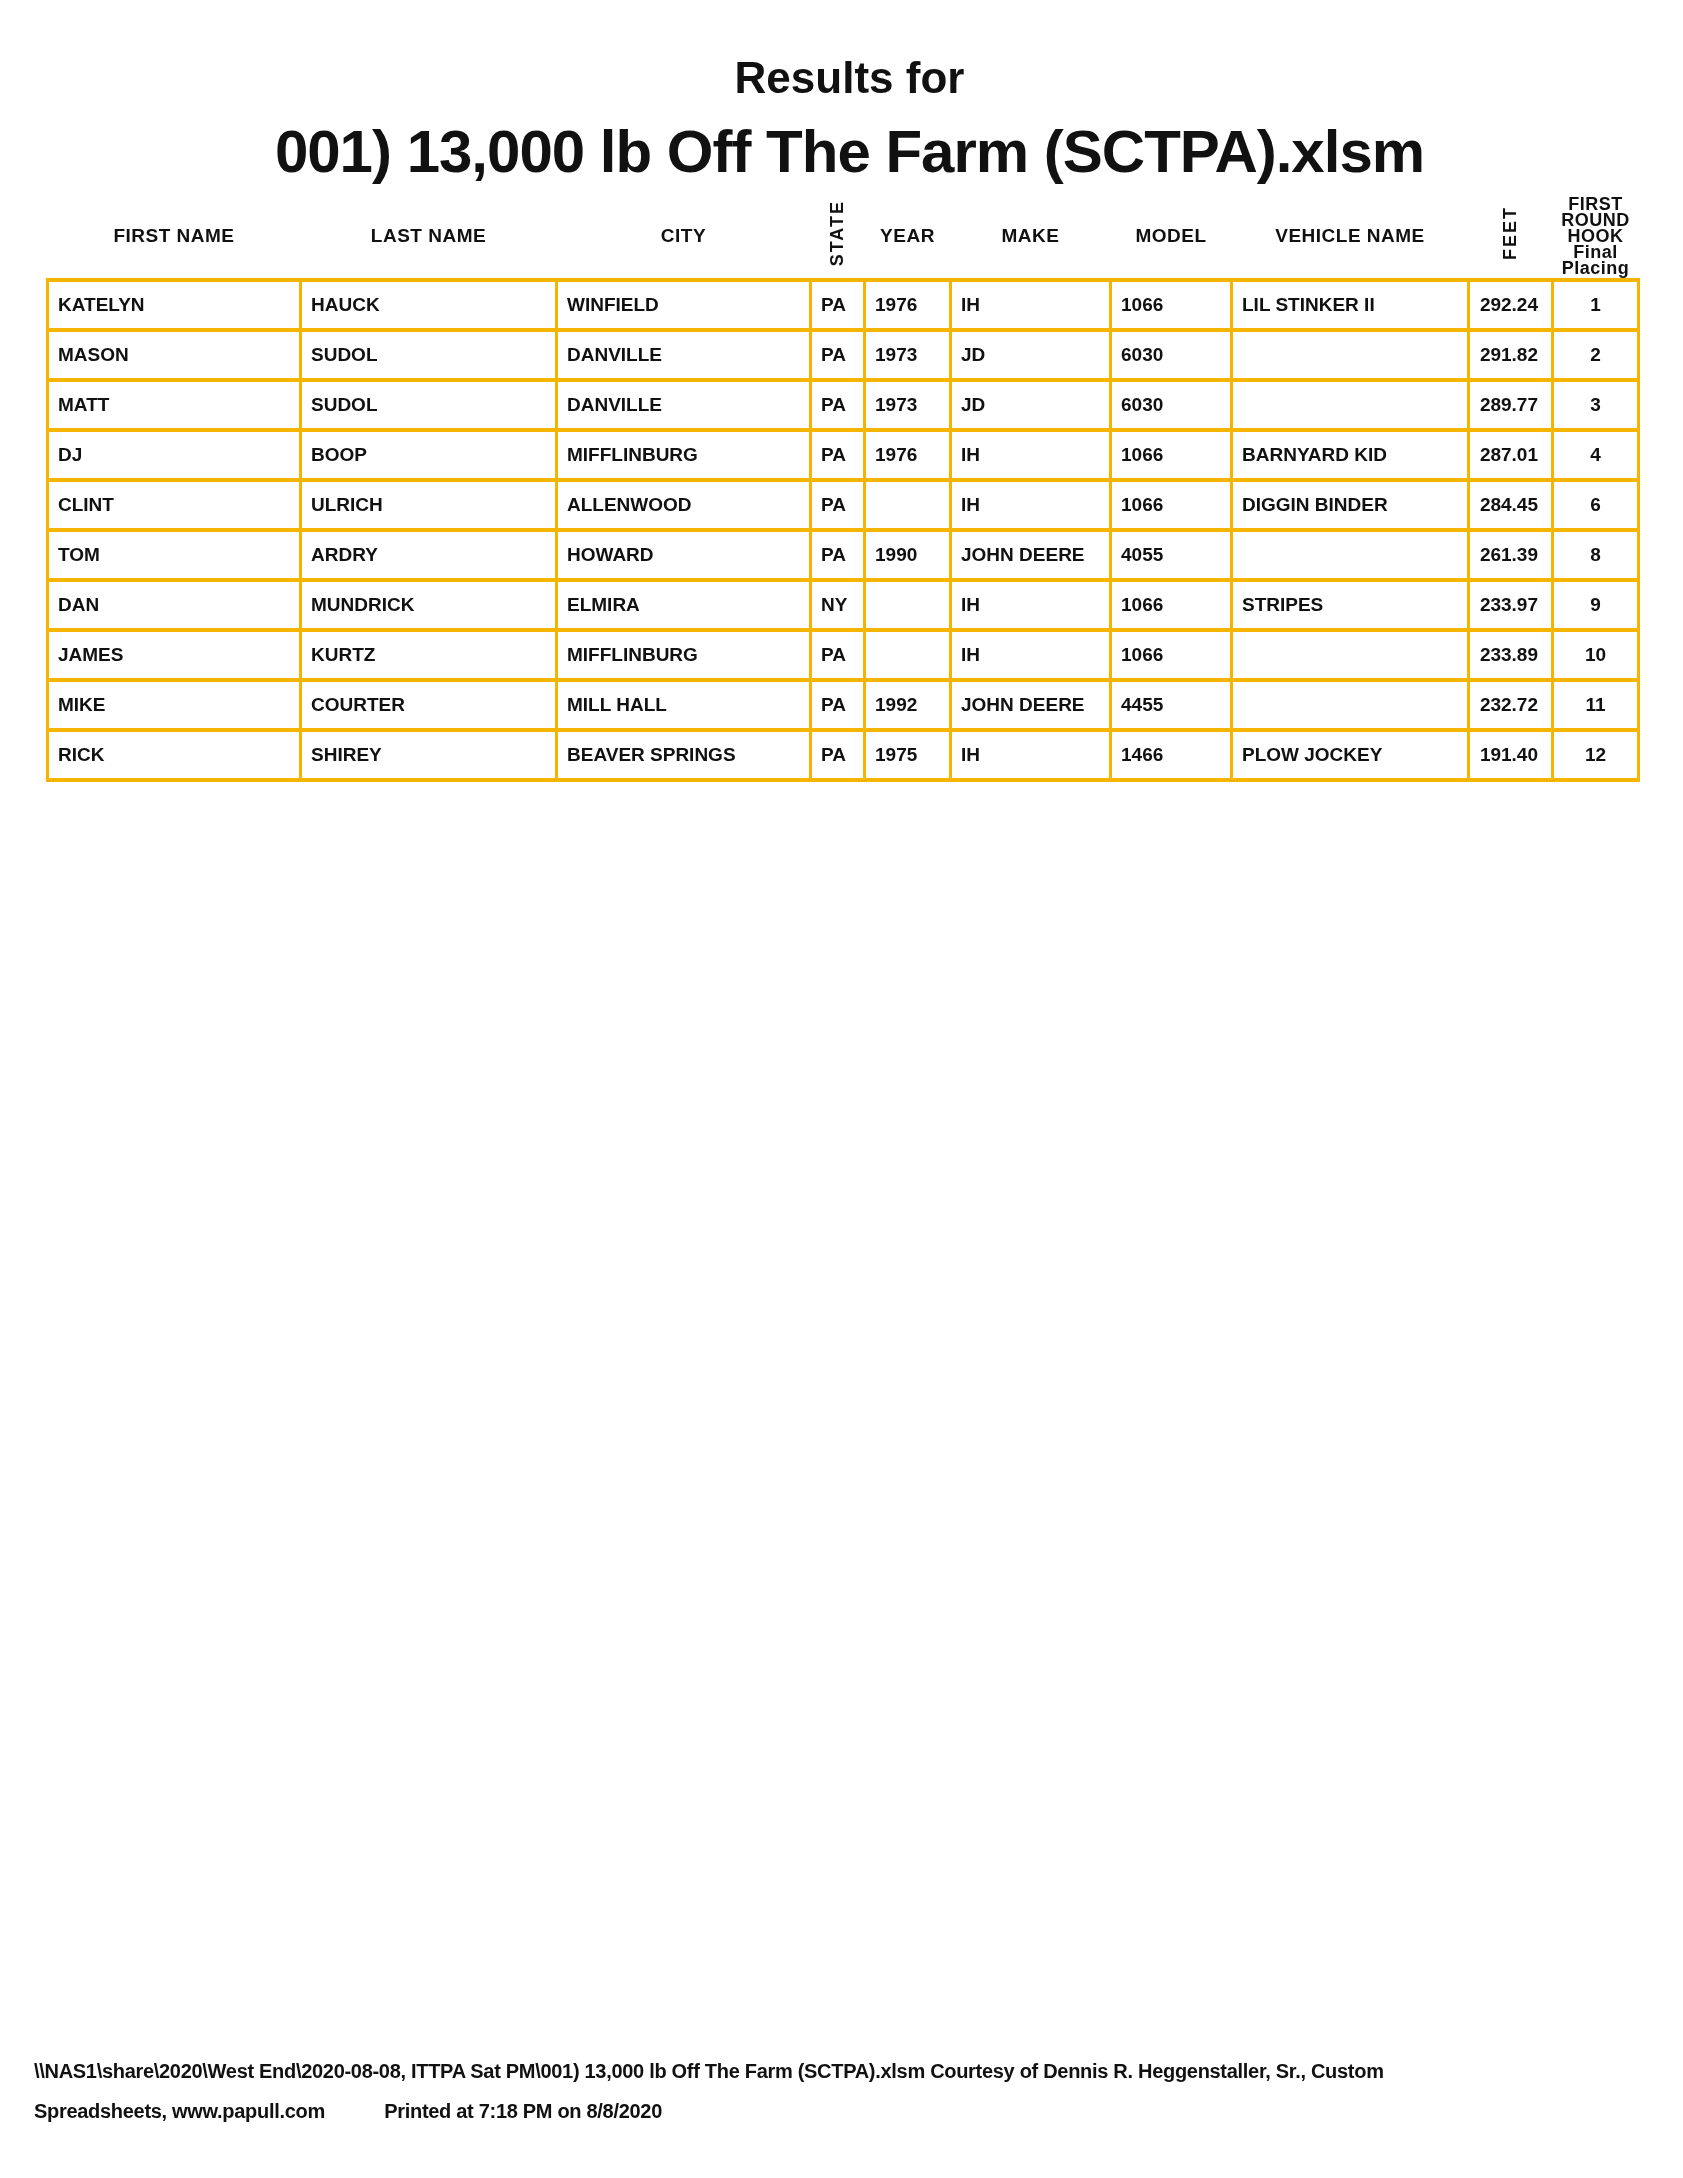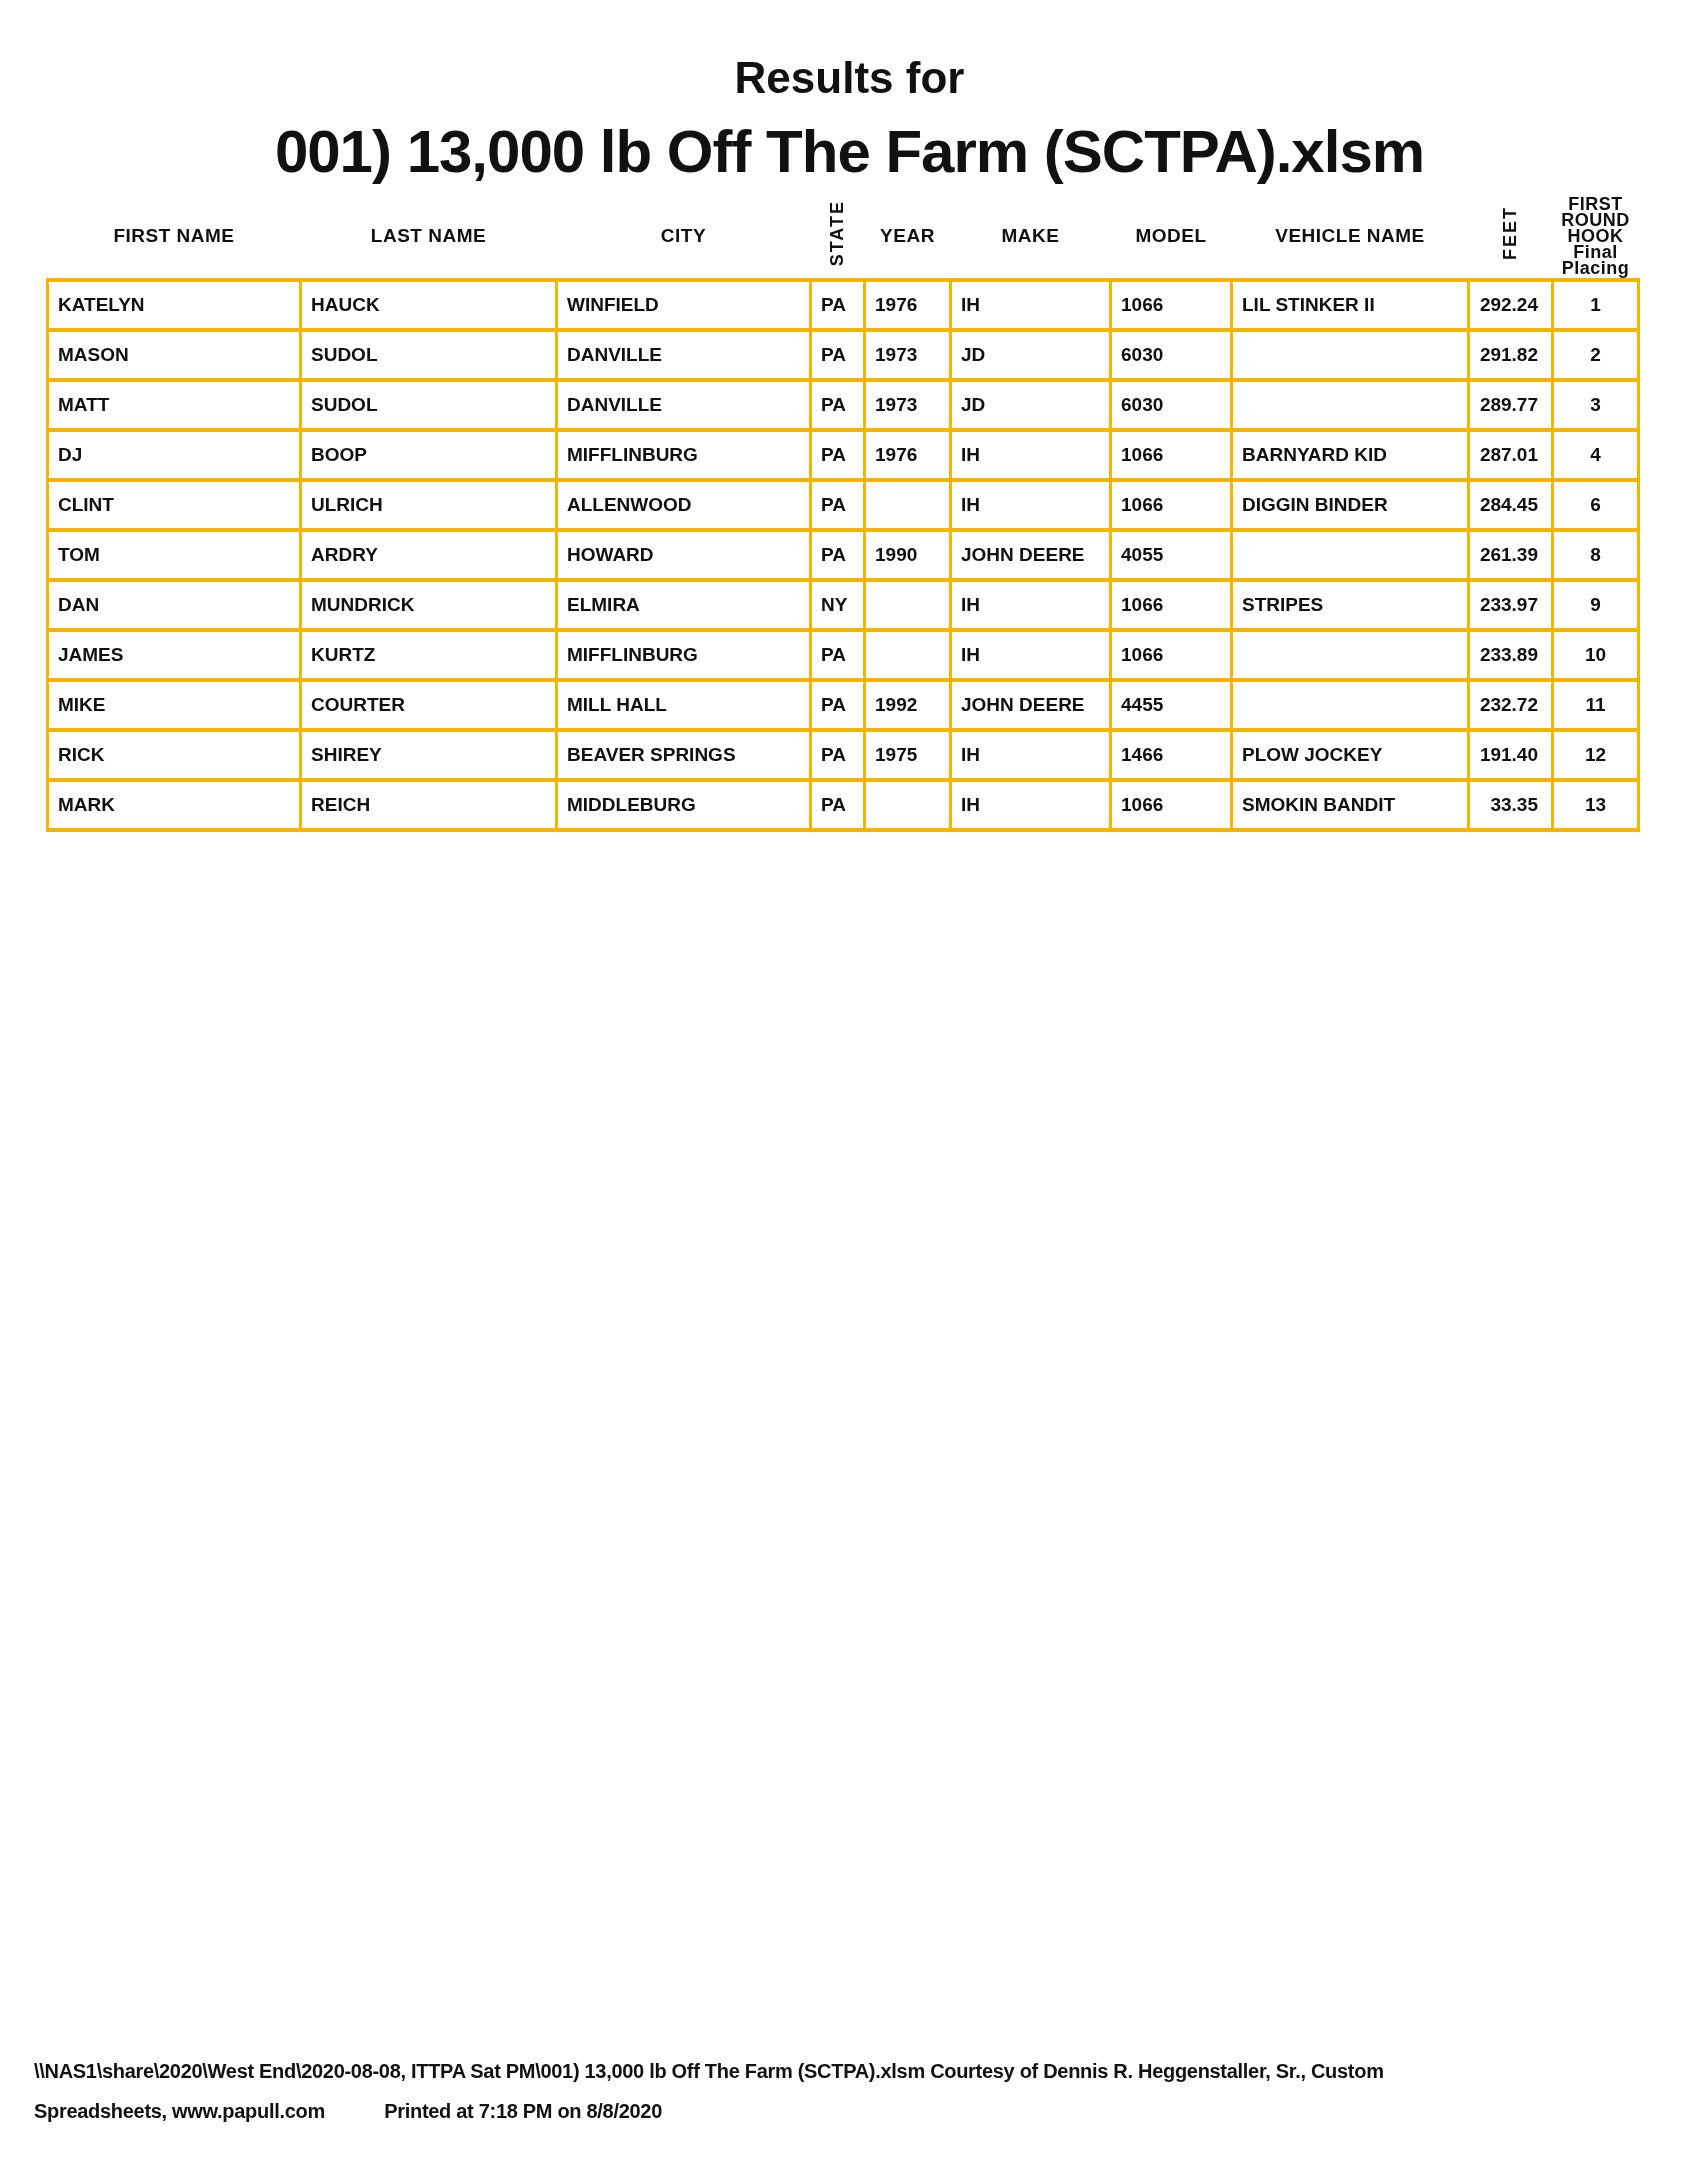--- a/index.html
+++ b/index.html
@@ -236,32 +236,20 @@
     <td>SHIREY</td>
     <td>BEAVER SPRINGS</td>
     <td>PA</td>
     <td>1975</td>
     <td>IH</td>
     <td>1466</td>
     <td>PLOW JOCKEY</td>
     <td class="feet">191.40</td>
     <td class="placing">12</td>
   </tr>
-        <tr>
-    <td>MARK</td>
-    <td>REICH</td>
-    <td>MIDDLEBURG</td>
-    <td>PA</td>
-    <td></td>
-    <td>IH</td>
-    <td>1066</td>
-    <td>SMOKIN BANDIT</td>
-    <td class="feet">33.35</td>
-    <td class="placing">13</td>
-  </tr>
       </tbody>
   </table>
 
   <div class="footer">
     <div>\\NAS1\share\2020\West End\2020-08-08, ITTPA Sat PM\001) 13,000 lb Off The Farm (SCTPA).xlsm  Courtesy of Dennis R. Heggenstaller, Sr., Custom</div>
     <div>
       <span>Spreadsheets, www.papull.com</span>
       <span class="printed">Printed at 7:18 PM on 8/8/2020</span>
     </div>
   </div>

